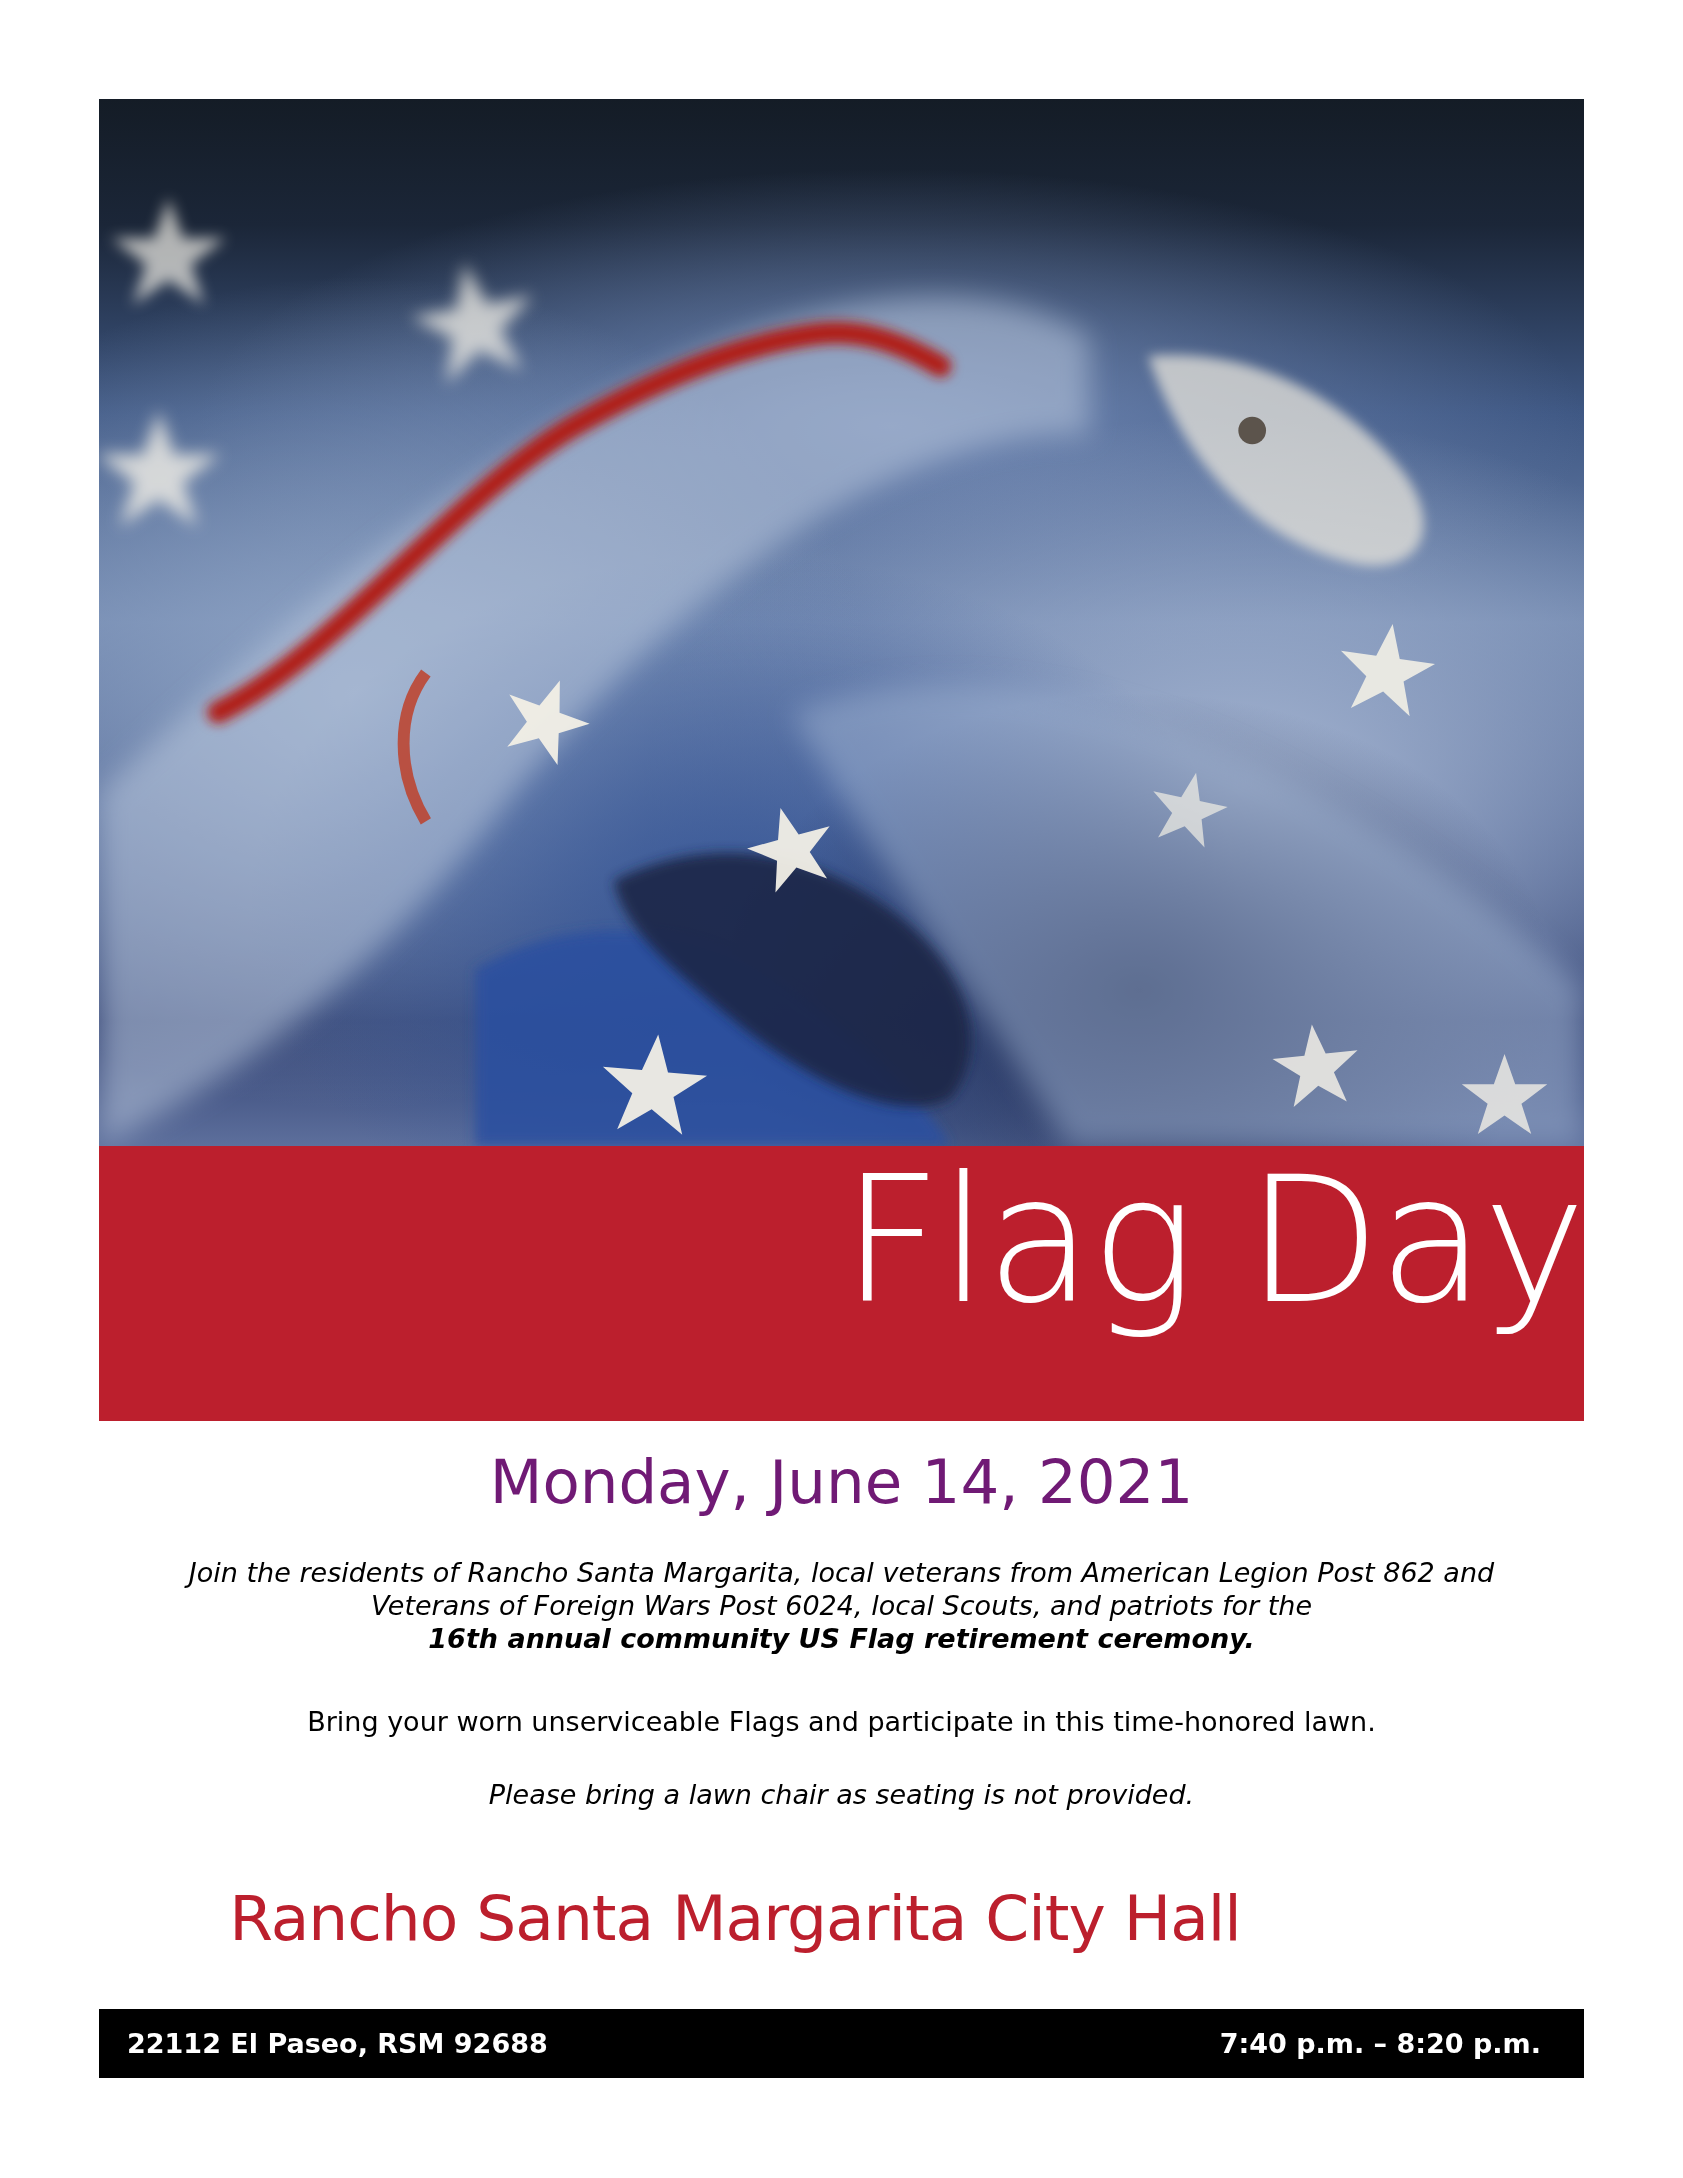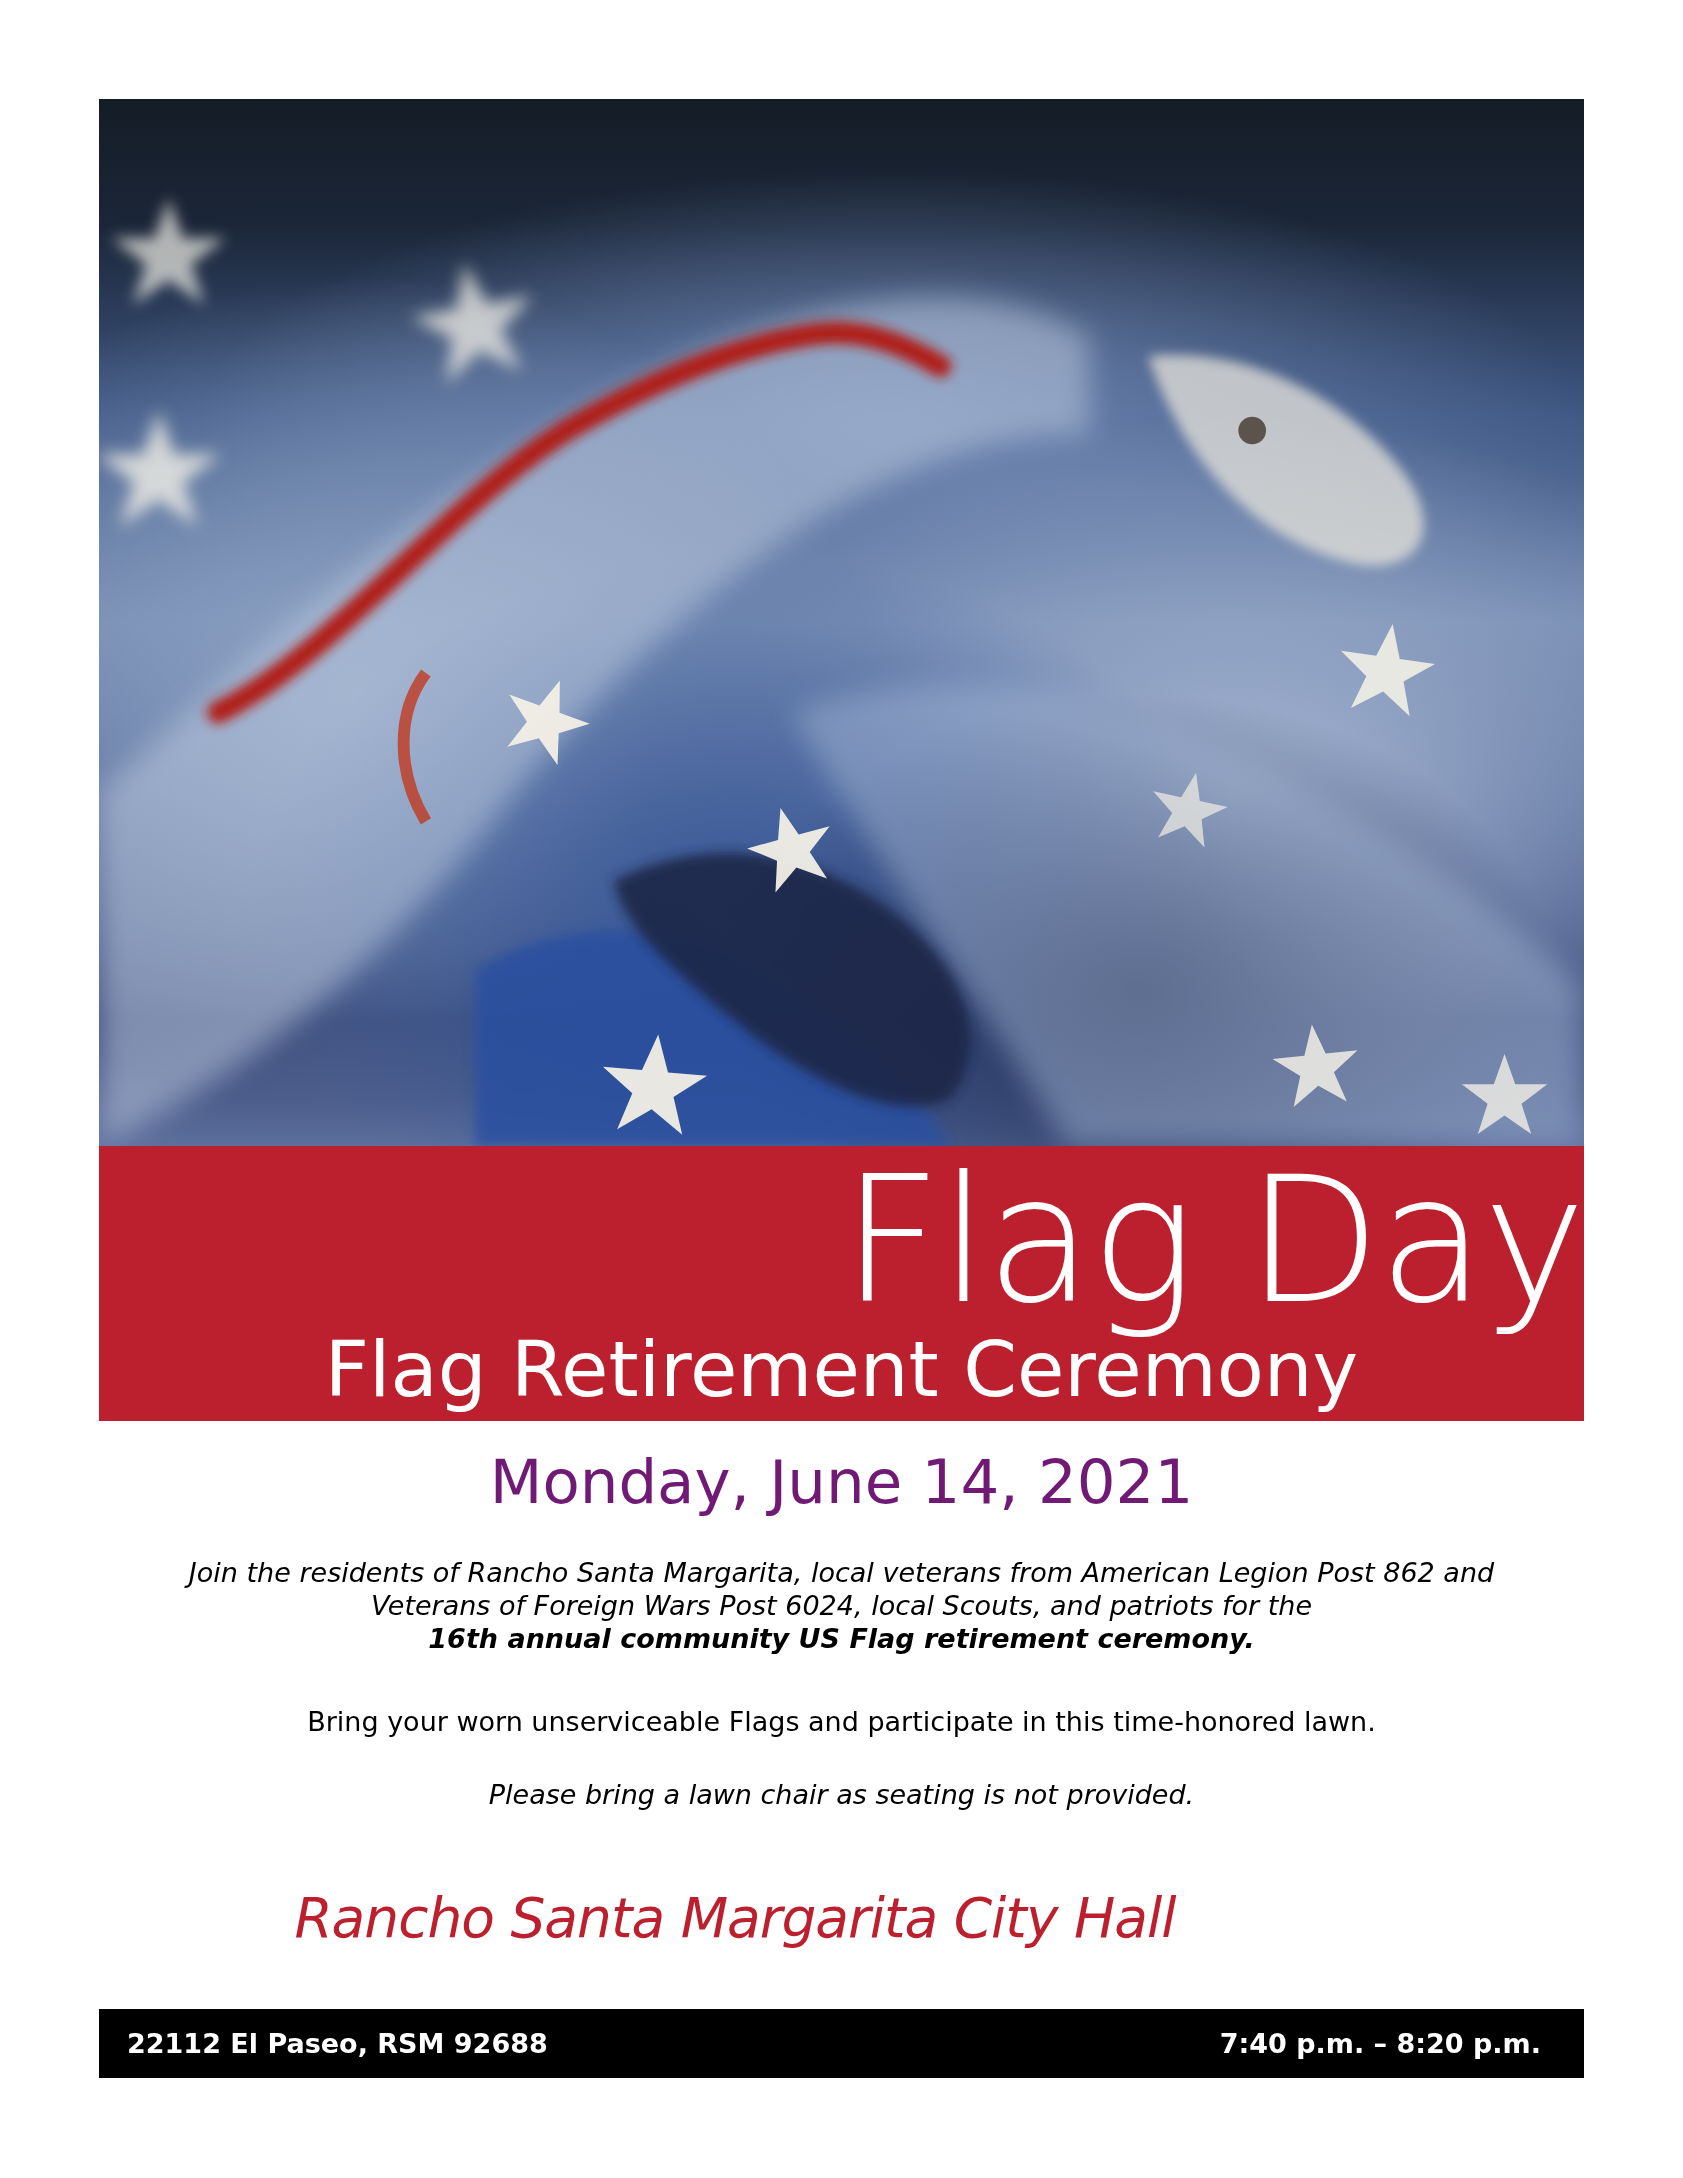--- a/index.html
+++ b/index.html
@@ -22,21 +22,21 @@
                font-size:77px; line-height:85px; }
   .date { position:absolute; left:0; width:1683px; top:1447px; text-align:center; color:#701a75;
           font-size:61px; line-height:69px; }
   .body-text { position:absolute; left:0; width:1683px; text-align:center; color:#000000;
                font-size:27px; line-height:33px; }
   .p1 { top:1556px;font-style:italic; }
   .p1 b { font-weight:bold; }
   .p2 { top:1705px; }
   .p3 { top:1778px; font-style:oblique; }
   .venue { position:absolute; left:0; width:1470px; top:1871px; text-align:center; color:#bc1f2d;
-           font-size:55px; line-height:95px; letter-spacing:-1px;font-style:italic; }
+           font-size:63px; line-height:95px; letter-spacing:-1px; }
   .footer { position:absolute; left:99px; top:2009px; width:1485px; height:69px; background:#000000; }
   .footer span { position:absolute; top:18px; color:#ffffff; font-weight:bold; font-size:27px; line-height:34px; }
   .addr { left:28px; }
   .time { right:43px; }
 </style>
 </head>
 <body>
 
 <div class="photo">
   <svg width="1485" height="1047" viewBox="0 0 1500 1058">
@@ -71,21 +71,20 @@
       <use href="#star" transform="translate(1100,720) scale(0.8) rotate(12)" opacity="0.7"></use>
       <use href="#star" transform="translate(1420,1010) scale(0.9)" opacity="0.8"></use>
     </g>
 
     <circle cx="1165" cy="335" r="14" fill="#4a3f36" opacity="0.85"></circle>
   </svg>
 </div>
 
 <div class="banner">
   <div class="title-main">Flag Day</div>
-  <div class="title-sub">Flag Retirement Ceremony</div>
 </div>
 
 <div class="date">Monday, June 14, 2021</div>
 
 <div class="body-text p1">
   <div>Join the residents of Rancho Santa Margarita, local veterans from American Legion Post 862 and</div>
   <div>Veterans of Foreign Wars Post 6024, local Scouts, and patriots for the</div>
   <div><b>16th annual community US Flag retirement ceremony.</b></div>
 </div>
 

